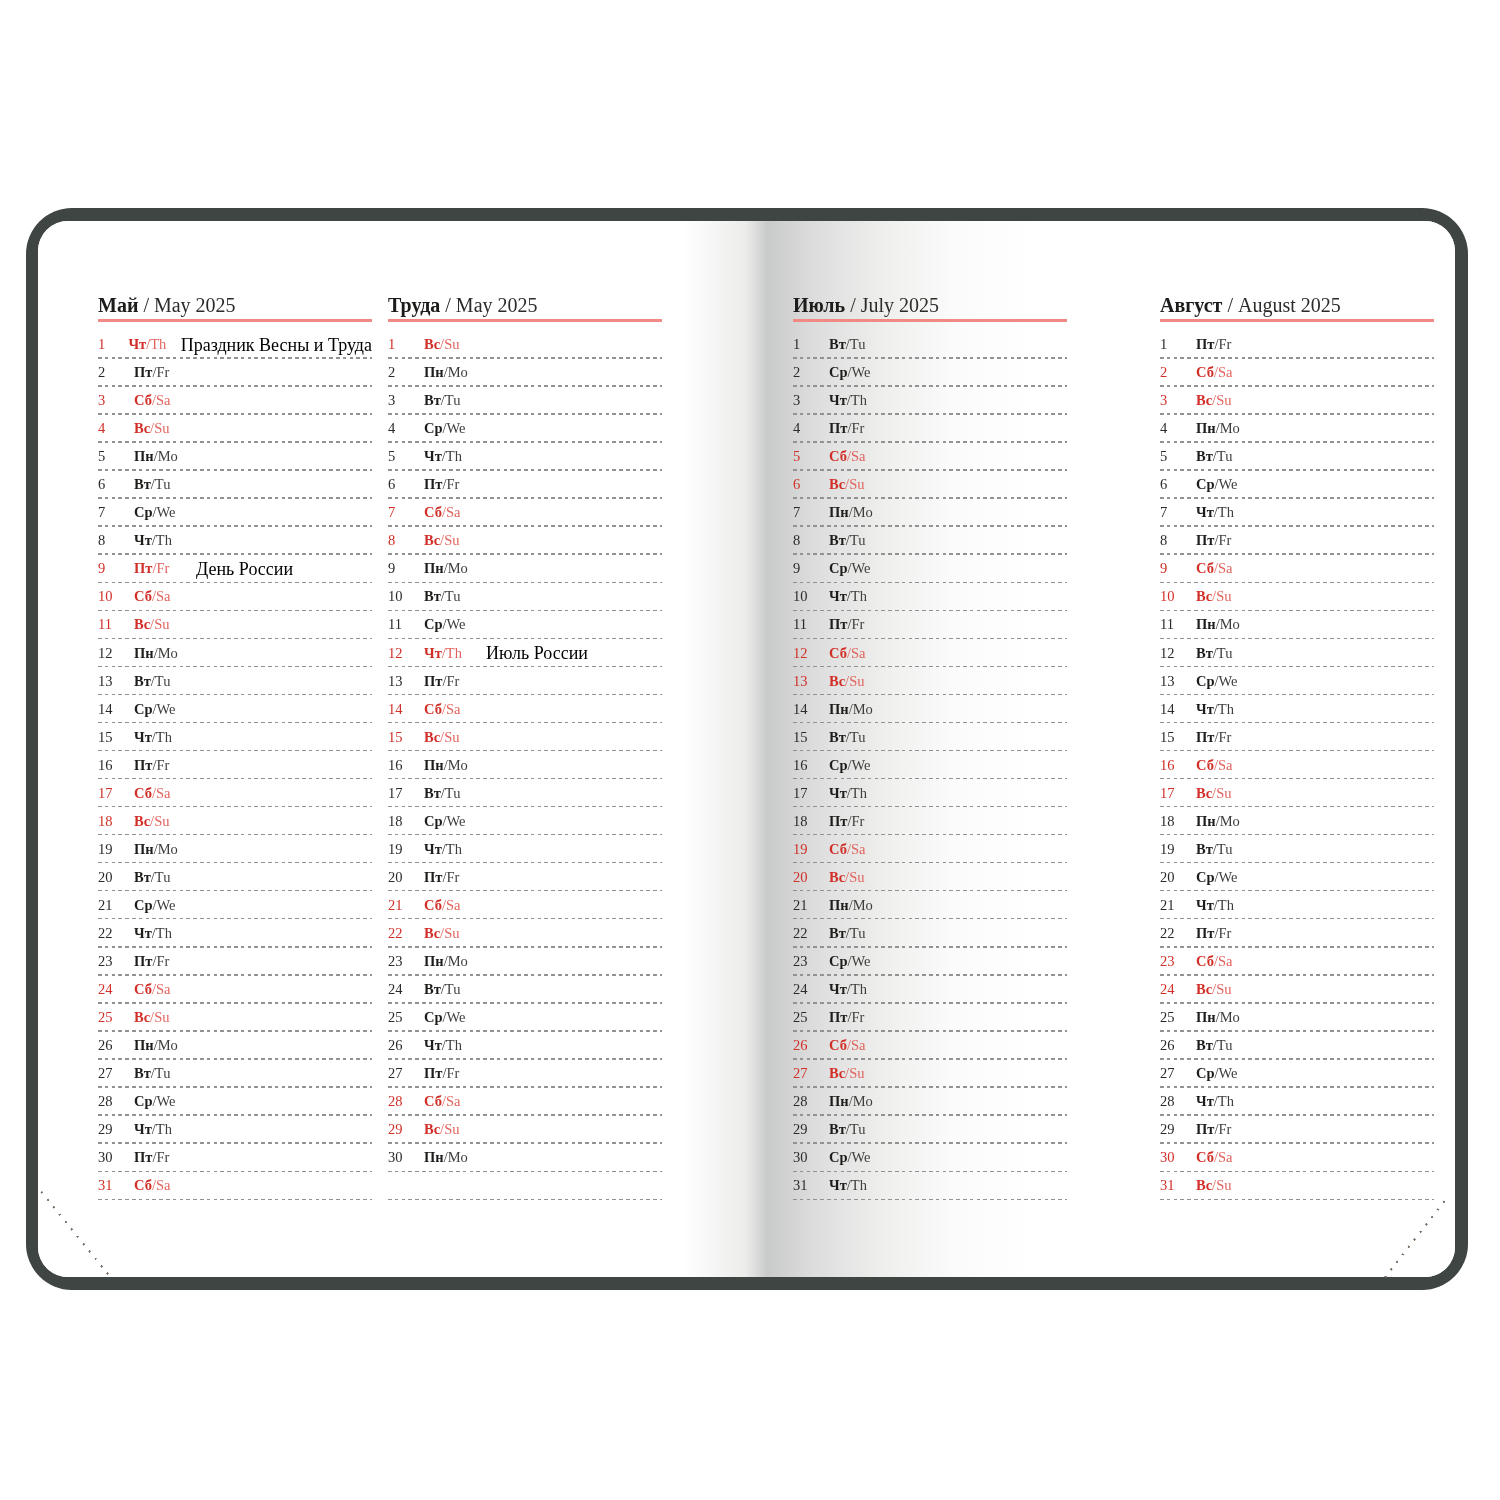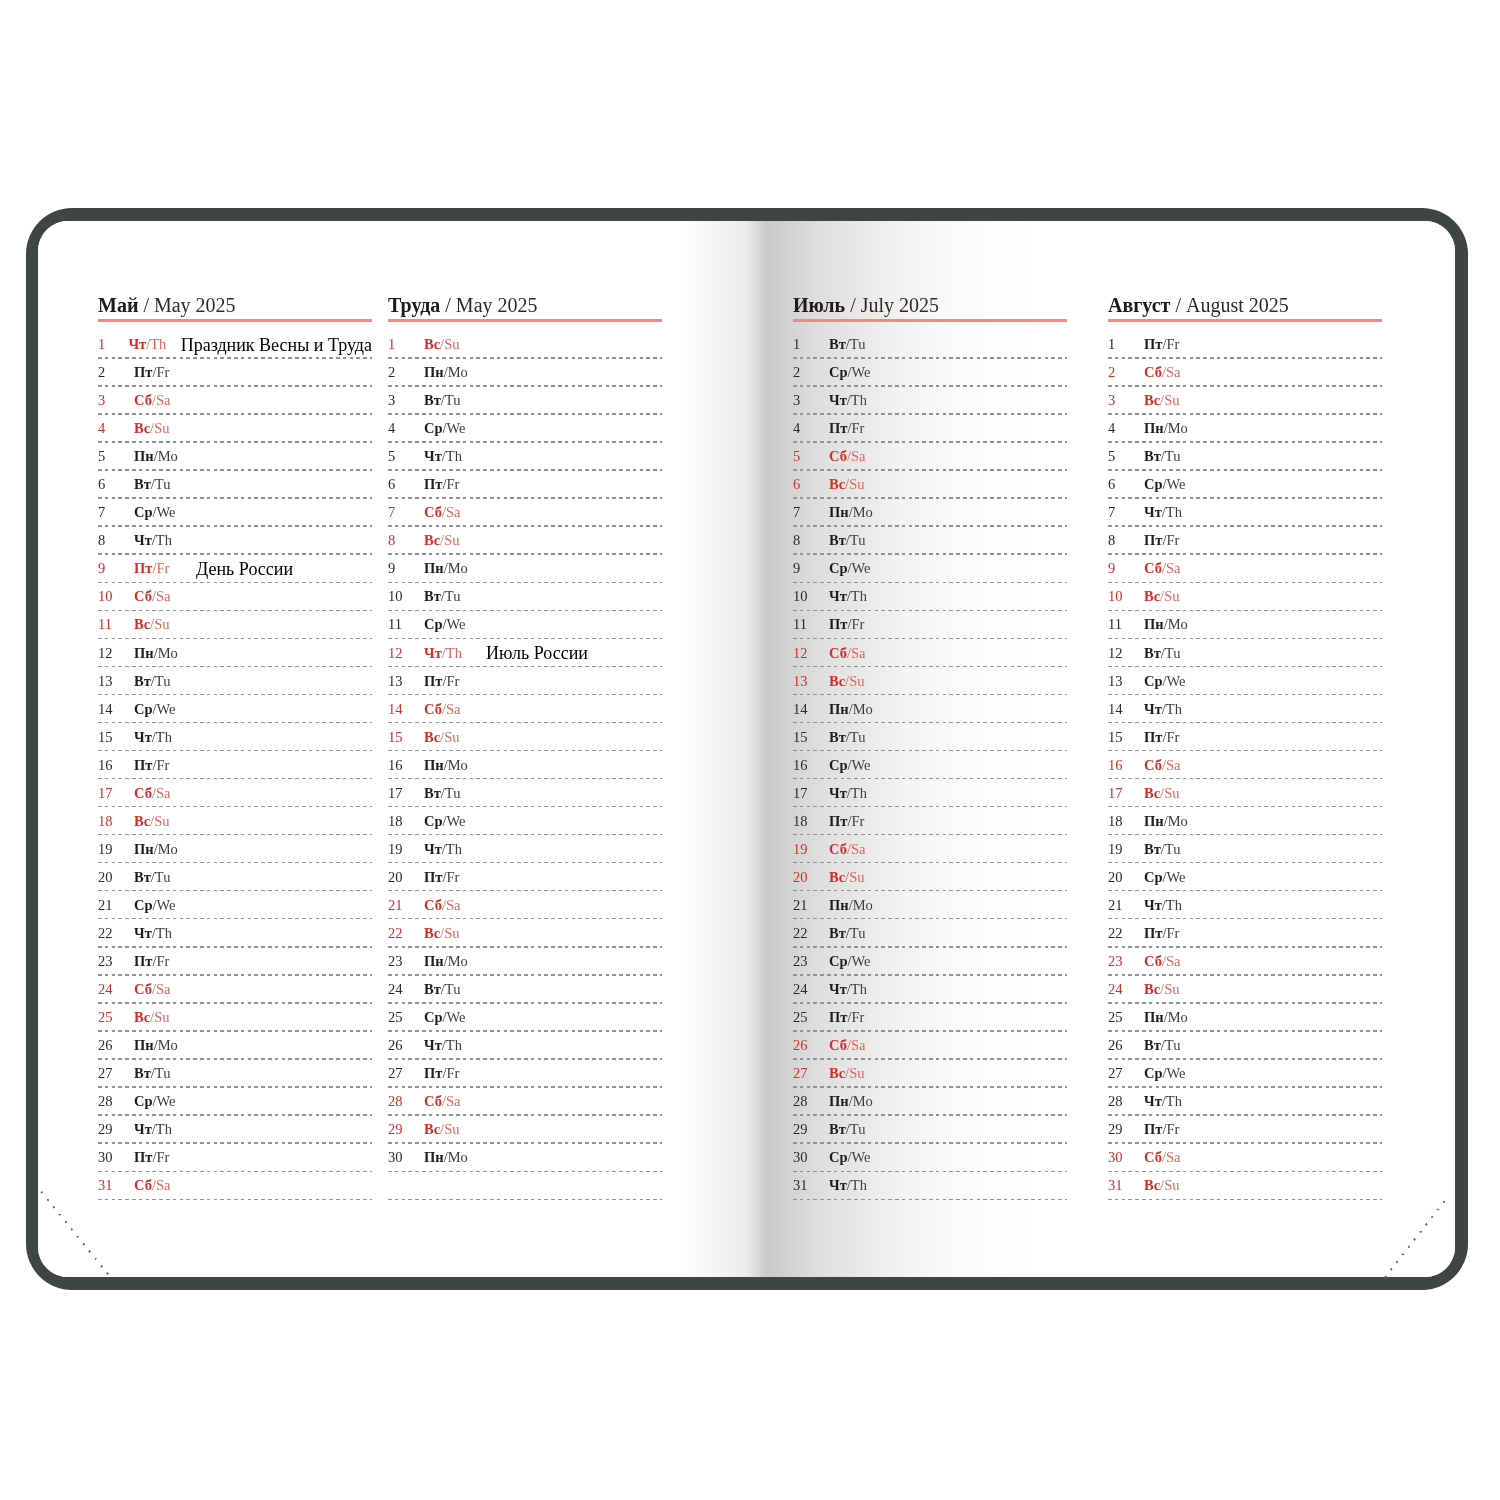--- a/index.html
+++ b/index.html
@@ -29,21 +29,21 @@
   
   .stitch{
     position:absolute;height:2px;z-index:3;
     background:repeating-linear-gradient(90deg,#7b7166 0 2px,transparent 2px 9.5px);
   }
   .stitch-left{left:42px;top:1191px;width:109px;transform:rotate(51deg);transform-origin:0 0;}
   .stitch-right{left:1384px;top:1277px;width:103px;transform:rotate(-52deg);transform-origin:0 0;}
 
   
   .month{position:absolute;top:294px;width:274px;z-index:2;}
-  .m1{left:98px}.m2{left:388px}.m3{left:793px}.m4{left:1108px}
+  .m1{left:98px}.m2{left:388px}.m3{left:793px}.m4{left:1160px}
   .month-header{font-size:20px;line-height:22px;white-space:nowrap;color:#2b2b29;}
   .hdr-ru{font-weight:bold;color:#1c1c1a;}
   .hdr-en{color:#2b2b29;}
   .hdr-line{height:2.5px;background:#ef8a84;margin-top:3px;}
   .rows{margin-top:9px;}
   .day-row{position:relative;height:28.06px;display:flex;align-items:center;font-size:14.5px;line-height:15px;}
   .day-row::after{
     content:'';position:absolute;left:0;right:0;bottom:0;height:1.4px;
     background:repeating-linear-gradient(90deg,#929292 0 3.6px,transparent 3.6px 6.8px);
   }

